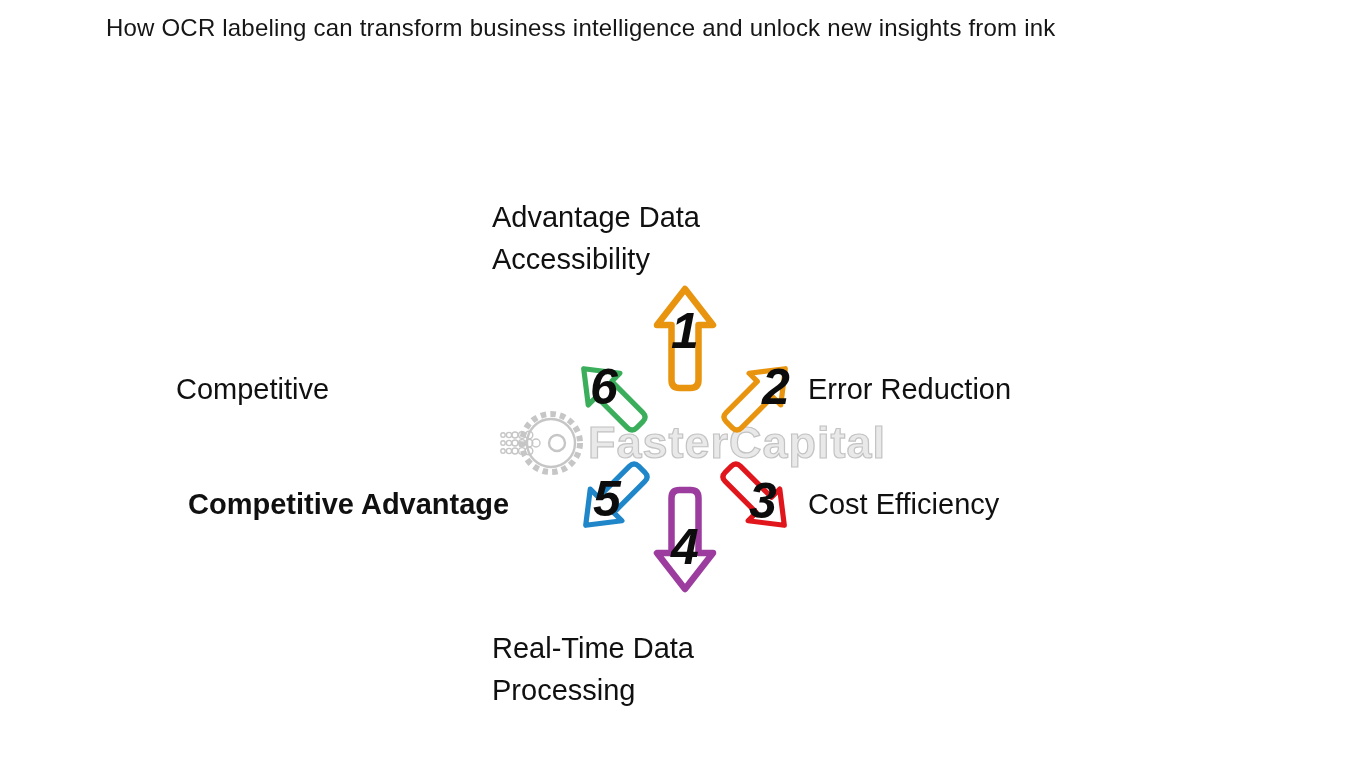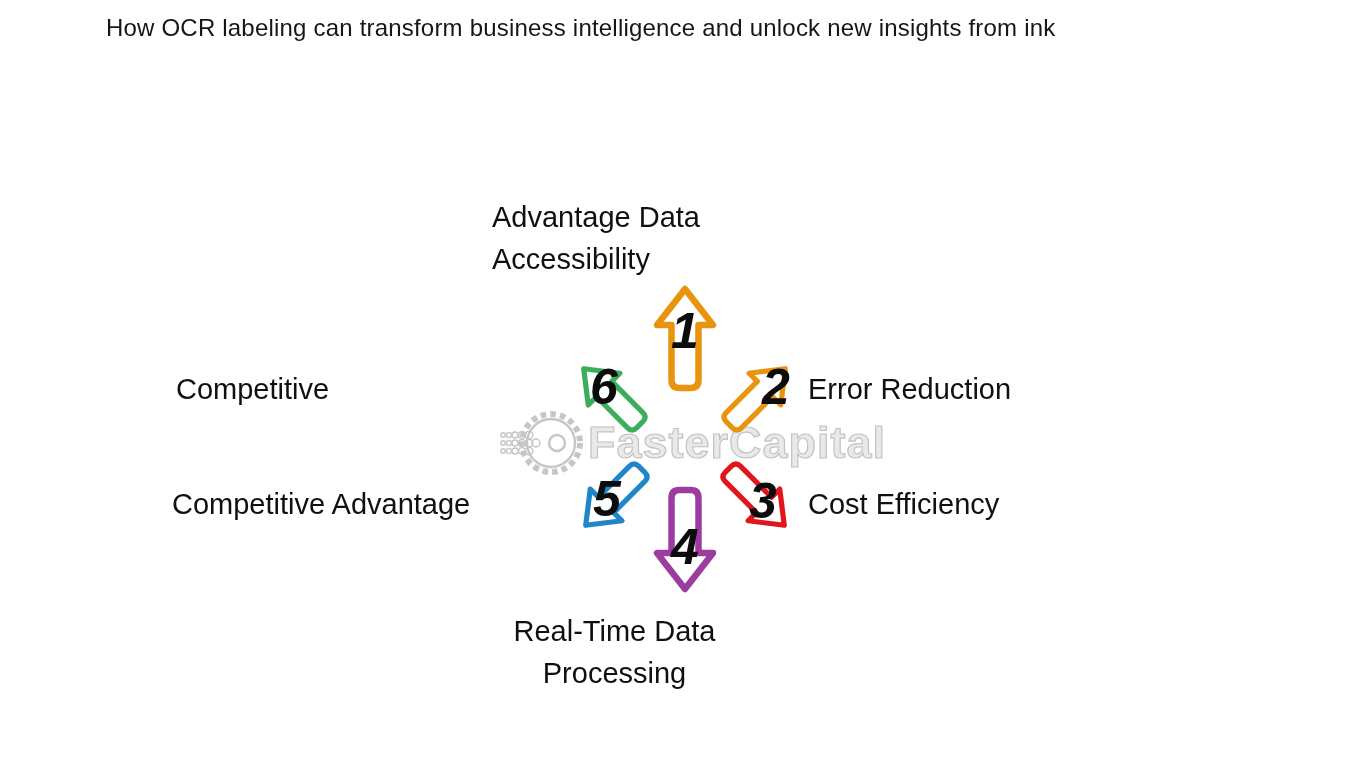--- a/index.html
+++ b/index.html
@@ -30,23 +30,23 @@
   .label {
     position: absolute;
     font-size: 29px;
     line-height: 42px;
     color: #101010;
   }
   .label.wrap { width: 245px; }
   .lbl-enhanced   { left: 484px; top: 196px; }
   .lbl-scalability{ left: 168px; top: 369px; line-height: 40px; }
   .lbl-error      { left: 800px; top: 369px; line-height: 40px; }
-  .lbl-competitive{ left: 164px; top: 484px; line-height: 40px; }
+  .lbl-competitive{ left: 180px; top: 484px; line-height: 40px; font-weight: bold; }
   .lbl-cost       { left: 800px; top: 484px; line-height: 40px; }
-  .lbl-realtime   { left: 484px; top: 610px; text-align: center; }
+  .lbl-realtime   { left: 484px; top: 627px; }
 
   .watermark {
     position: absolute;
     left: 486px;
     top: 404px;
     height: 78px;
     display: flex;
     align-items: center;
     z-index: 1;
     pointer-events: none;

